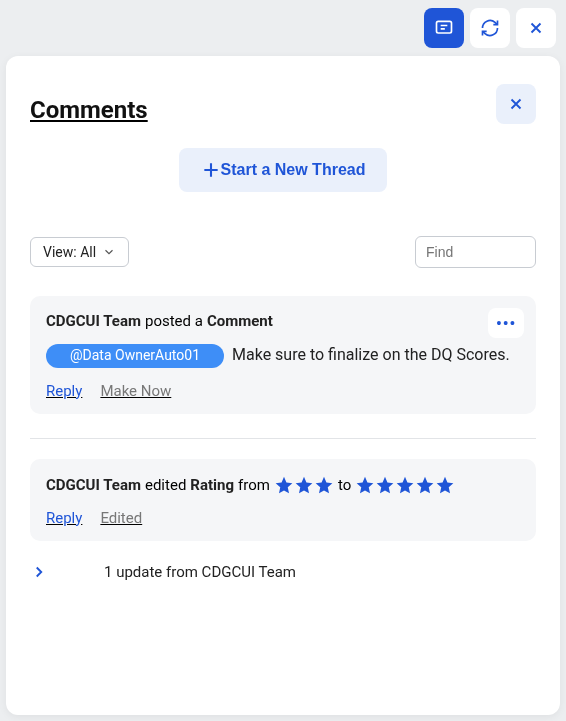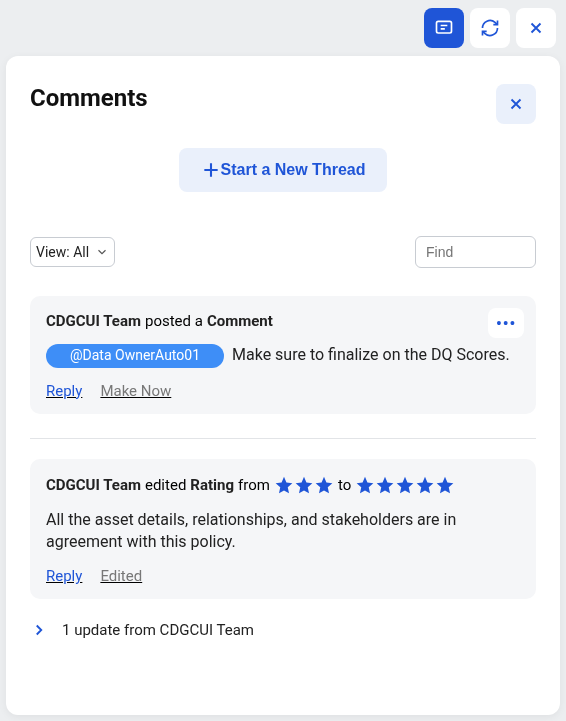--- a/index.html
+++ b/index.html
@@ -38,22 +38,23 @@
     bottom: 6px;
     background: #fff;
     border-radius: 12px;
     box-shadow: 0 2px 8px rgba(0,0,0,0.06);
     padding: 28px 24px 16px 24px;
     display: flex;
     flex-direction: column;
   }
   .panel-header {
     display: flex;
-    align-items: flex-start;
+    align-items: flex-end;
     justify-content: space-between;
+    text-decoration: underline;
   }
   .panel-title {
     font-size: 24px;
     font-weight: 700;
     color: #111;
   }
   .close-btn {
     width: 40px; height: 40px;
     border-radius: 8px;
     background: #eaf0fb;
@@ -79,21 +80,21 @@
   }
   .controls-row {
     margin-top: 44px;
     display: flex;
     justify-content: space-between;
     align-items: center;
   }
   .view-btn {
     border: 1px solid #c8ccd2;
     border-radius: 6px;
-    padding: 6px 5px;
+    padding: 6px 12px;
     font-size: 14px;
     color: #222;
     display: flex;
     align-items: center;
     gap: 6px;
     cursor: pointer;
     background: #fff;
   }
   .find-input {
     width: 121px;
@@ -170,21 +171,21 @@
   .stars { display: inline-flex; gap: 0px; vertical-align: middle; }
   .star { color: #1f55d7; }
   .updates-row {
     margin-top: 20px;
     display: flex;
     align-items: center;
     gap: 14px;
     padding: 2px 0px;
     cursor: pointer;
   }
-  .updates-text { font-size: 15px; color: #222; }
+  .updates-text { font-size: 15px; color: #222; margin-left: 42px; }
   .chevron { color: #1f55d7; }
   svg { display: block; }
 </style>
 </head>
 <body>
 
 <div class="toolbar">
   <div class="tb-btn primary">
     <svg width="20" height="20" viewBox="0 0 24 24" fill="none" stroke="#fff" stroke-width="2">
       <rect x="3" y="4" width="18" height="14" rx="2"></rect>
@@ -285,21 +286,20 @@
             <path d="M12 2l2.9 6.9L22 10l-5.5 4.8L18 22l-6-3.5L6 22l1.5-7.2L2 10l7.1-1.1z"></path>
           </svg>
         <svg class="star" width="20" height="20" viewBox="0 0 24 24" fill="#1f55d7">
             <path d="M12 2l2.9 6.9L22 10l-5.5 4.8L18 22l-6-3.5L6 22l1.5-7.2L2 10l7.1-1.1z"></path>
           </svg>
         <svg class="star" width="20" height="20" viewBox="0 0 24 24" fill="#1f55d7">
             <path d="M12 2l2.9 6.9L22 10l-5.5 4.8L18 22l-6-3.5L6 22l1.5-7.2L2 10l7.1-1.1z"></path>
           </svg>
       </span>
     </div>
-    <div class="comment-body">All the asset details, relationships, and stakeholders are in agreement with this policy.</div>
     <div class="card-footer">
       <span class="reply-link">Reply</span>
       <span class="edited">Edited</span>
     </div>
   </div>
 
   <div class="updates-row">
     <svg class="chevron" width="18" height="18" viewBox="0 0 24 24" fill="none" stroke="#1f55d7" stroke-width="2.5">
       <path d="M9 6l6 6-6 6"></path>
     </svg>

